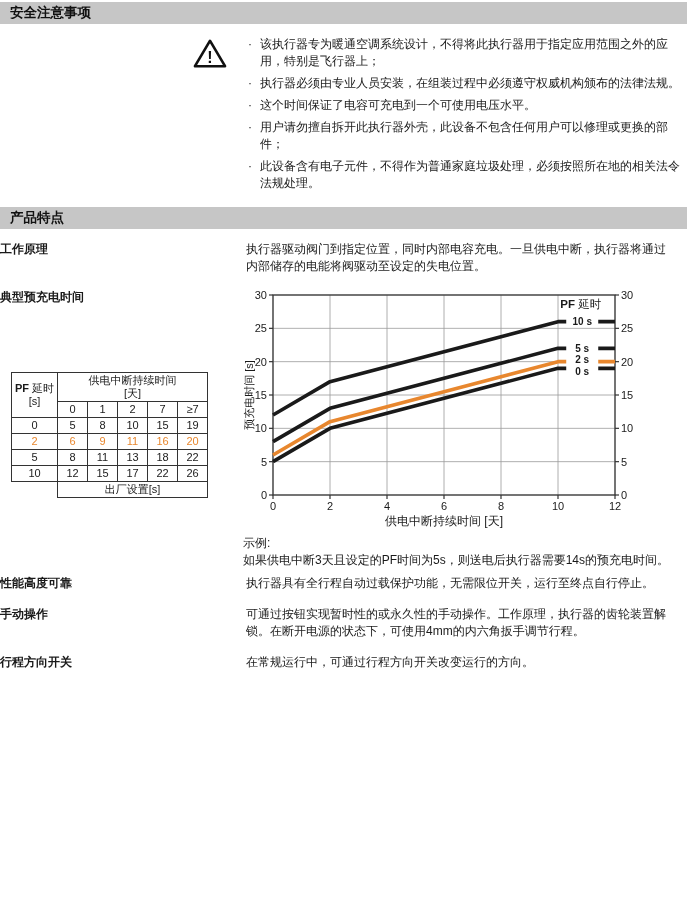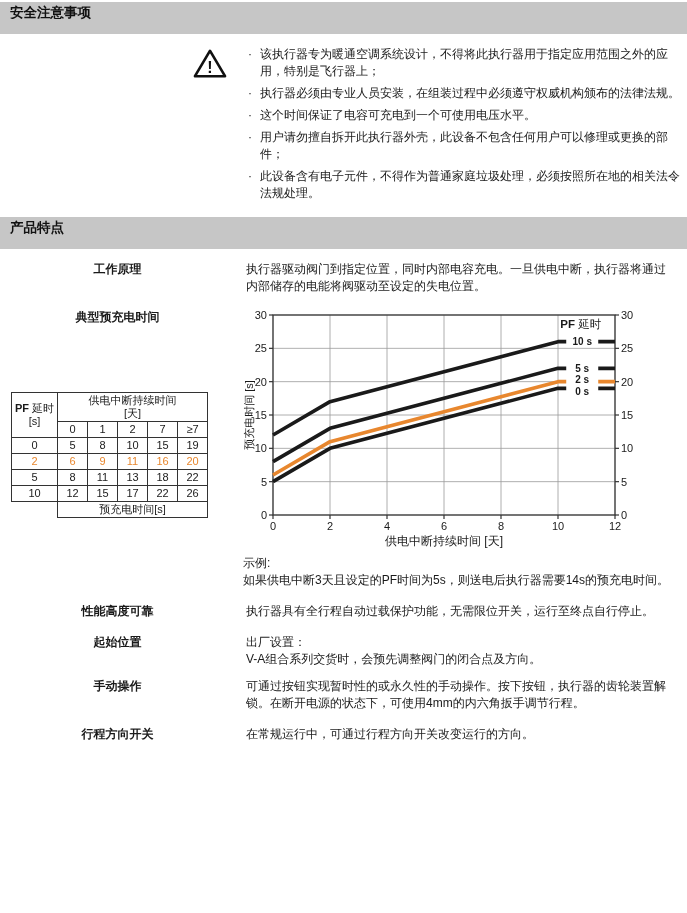--- a/index.html
+++ b/index.html
@@ -4,42 +4,42 @@
 <style>
   * { box-sizing: border-box; }
   html,body { margin:0; padding:0; }
   body {
     width:687px; height:913px; overflow:hidden;
     background:#fff; color:#1a1a1a;
     font-family:"Liberation Sans","DejaVu Sans",sans-serif;
     font-size:12px; line-height:17px;
   }
   .section-bar {
-    background:#c6c6c6; height:32px; line-height:22px;
+    background:#c6c6c6; height:22px; line-height:22px;
     font-weight:bold; font-size:13.5px; padding-left:10px; color:#111;
   }
   #safety-bar { margin-top:2px; }
   
   .safety-row { display:flex; margin-top:12px; margin-bottom:10px; }
   .label-col { width:235px; flex-shrink:0; }
   .safety-icon-wrap { display:flex; justify-content:flex-end; padding-right:8px; }
   .warn-svg { width:34px; height:31px; margin-top:2px; }
   .safety-list { flex:1; margin:0; padding:0 6px 0 11px; list-style:none; }
   .safety-list li { position:relative; padding-left:14px; margin-bottom:5px; }
   .safety-list .marker { position:absolute; left:2px; }
   
   .rows { margin-top:12px; }
   .feature-row { display:flex; margin-bottom:10px; }
-  .row-label { width:235px; flex-shrink:0; text-align:center; font-weight:bold; }
+  .row-label { width:235px; flex-shrink:0; text-align:left; font-weight:bold; }
   .row-body { flex:1; padding-left:11px; padding-right:17px; }
   .row-body p { margin:0 0 4px 0; }
   .dash-item { }
   .dash-item .dash { display:inline-block; width:14px; font-weight:bold; }
   
-  .chart-row { display:flex; margin-bottom:14px; }
+  .chart-row { display:flex; margin-bottom:6px; }
   .chart-left { width:235px; flex-shrink:0; }
   .chart-left .row-label { width:auto; display:block; }
   table.pf-table { border-collapse:collapse; font-size:11px; line-height:13px; margin:66px 0 0 11px; }
   table.pf-table td { border:1px solid #333; text-align:center; padding:1px 2px; height:15px; }
   table.pf-table td.c1 { width:46px; }
   table.pf-table td.dcol { width:30px; }
   table.pf-table tr.orange td { color:#e8872e; }
   table.pf-table td.empty { border:none; }
   .chart-col { flex:1; padding-left:8px; }
   #chart-svg { display:block; }
@@ -133,21 +133,21 @@
         <tr>
           <td>10</td>
           <td>12</td>
           <td>15</td>
           <td>17</td>
           <td>22</td>
           <td>26</td>
         </tr>
         <tr>
           <td class="empty"></td>
-          <td colspan="5">预充电时间[s]</td>
+          <td colspan="5">出厂设置[s]</td>
         </tr>
       </tbody>
         </table>
     </div>
     <div class="chart-col">
       <svg id="chart-svg" width="404" height="240" viewBox="0 0 404 240">
           <line x1="30" y1="6" x2="30" y2="206" stroke="#9b9b9b" stroke-width="0.8"></line>
           <line x1="87" y1="6" x2="87" y2="206" stroke="#9b9b9b" stroke-width="0.8"></line>
           <line x1="144" y1="6" x2="144" y2="206" stroke="#9b9b9b" stroke-width="0.8"></line>
           <line x1="201" y1="6" x2="201" y2="206" stroke="#9b9b9b" stroke-width="0.8"></line>
@@ -228,32 +228,25 @@
   </div>
 
 
   <div class="feature-row">
     <div class="row-label">性能高度可靠</div>
     <div class="row-body">
         <p>执行器具有全行程自动过载保护功能，无需限位开关，运行至终点自行停止。</p>
       </div>
   </div>
 
-  <div class="feature-row">
-    <div class="row-label">起始位置</div>
-    <div class="row-body">
-      <div>出厂设置：</div>
-      <div>V-A组合系列交货时，会预先调整阀门的闭合点及方向。</div>
-    </div>
-  </div>
 
   <div class="feature-row">
     <div class="row-label">手动操作</div>
     <div class="row-body">
-        <p>可通过按钮实现暂时性的或永久性的手动操作。按下按钮，执行器的齿轮装置解锁。在断开电源的状态下，可使用4mm的内六角扳手调节行程。</p>
+        <p>可通过按钮实现暂时性的或永久性的手动操作。工作原理，执行器的齿轮装置解锁。在断开电源的状态下，可使用4mm的内六角扳手调节行程。</p>
       </div>
   </div>
 
   <div class="feature-row">
     <div class="row-label">行程方向开关</div>
     <div class="row-body">
         <p>在常规运行中，可通过行程方向开关改变运行的方向。</p>
       </div>
   </div>
 

